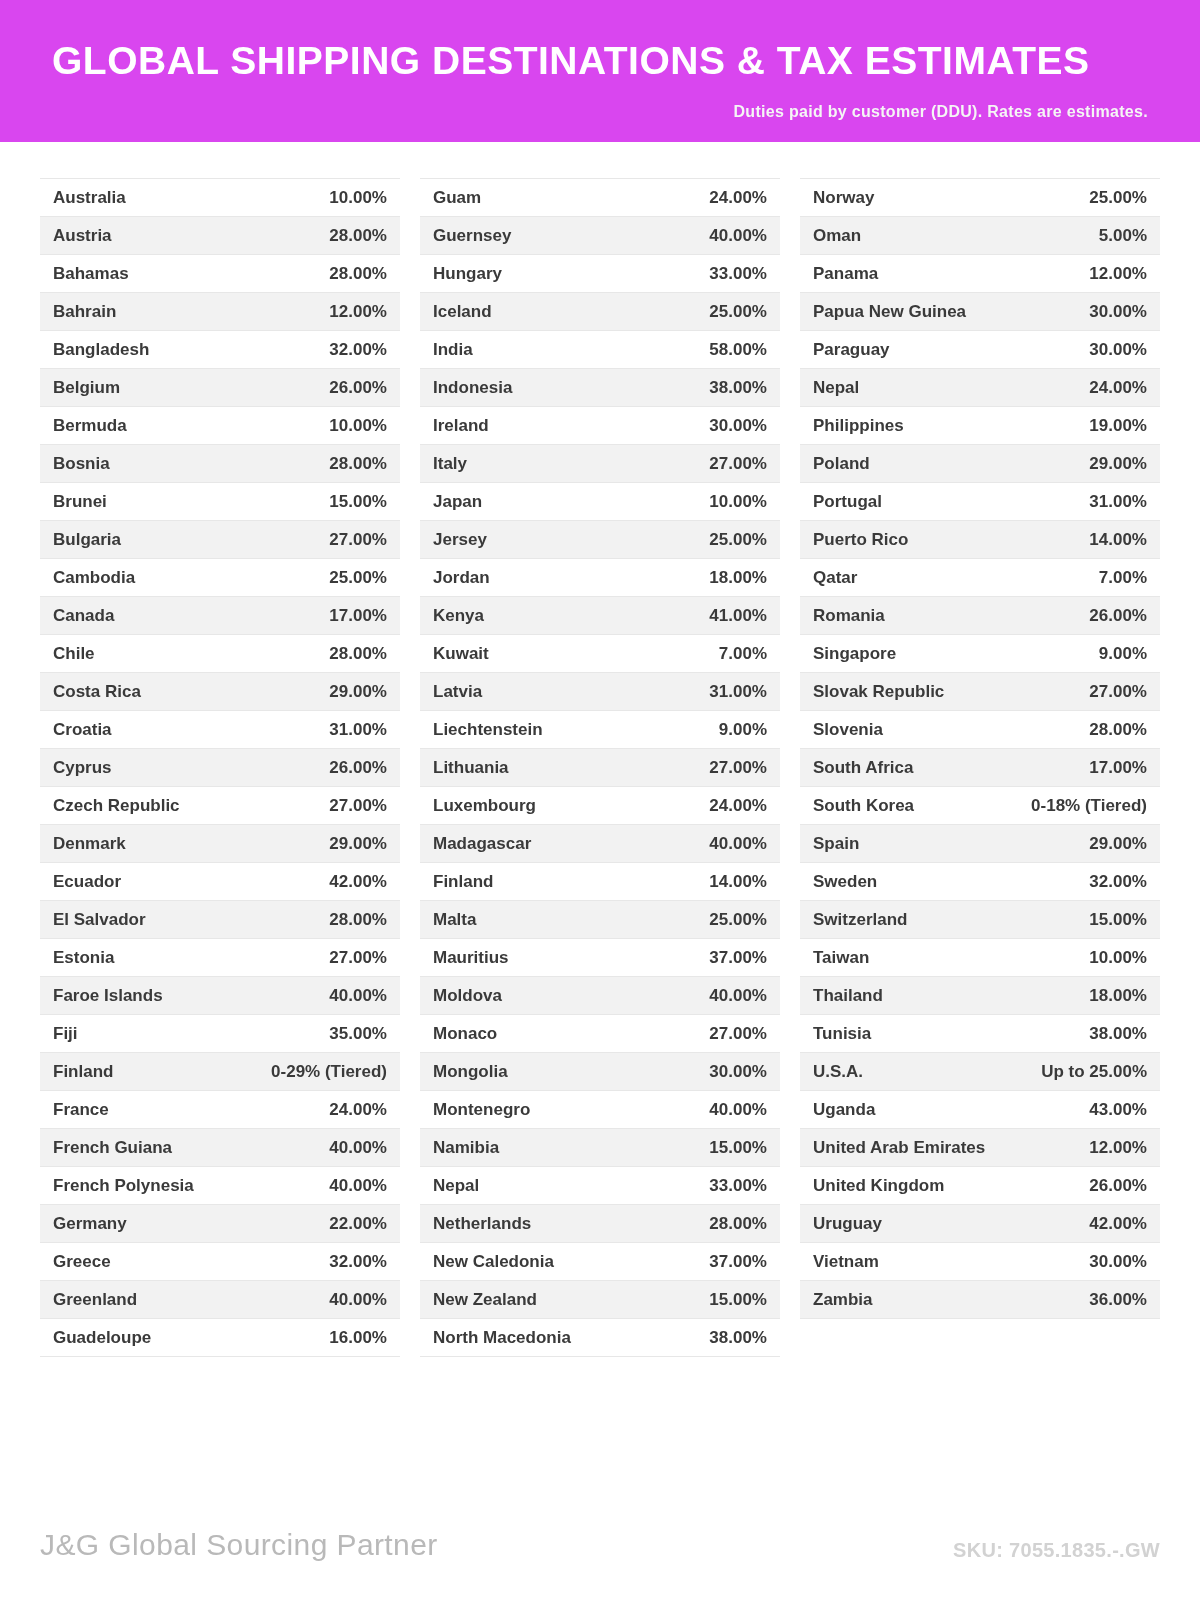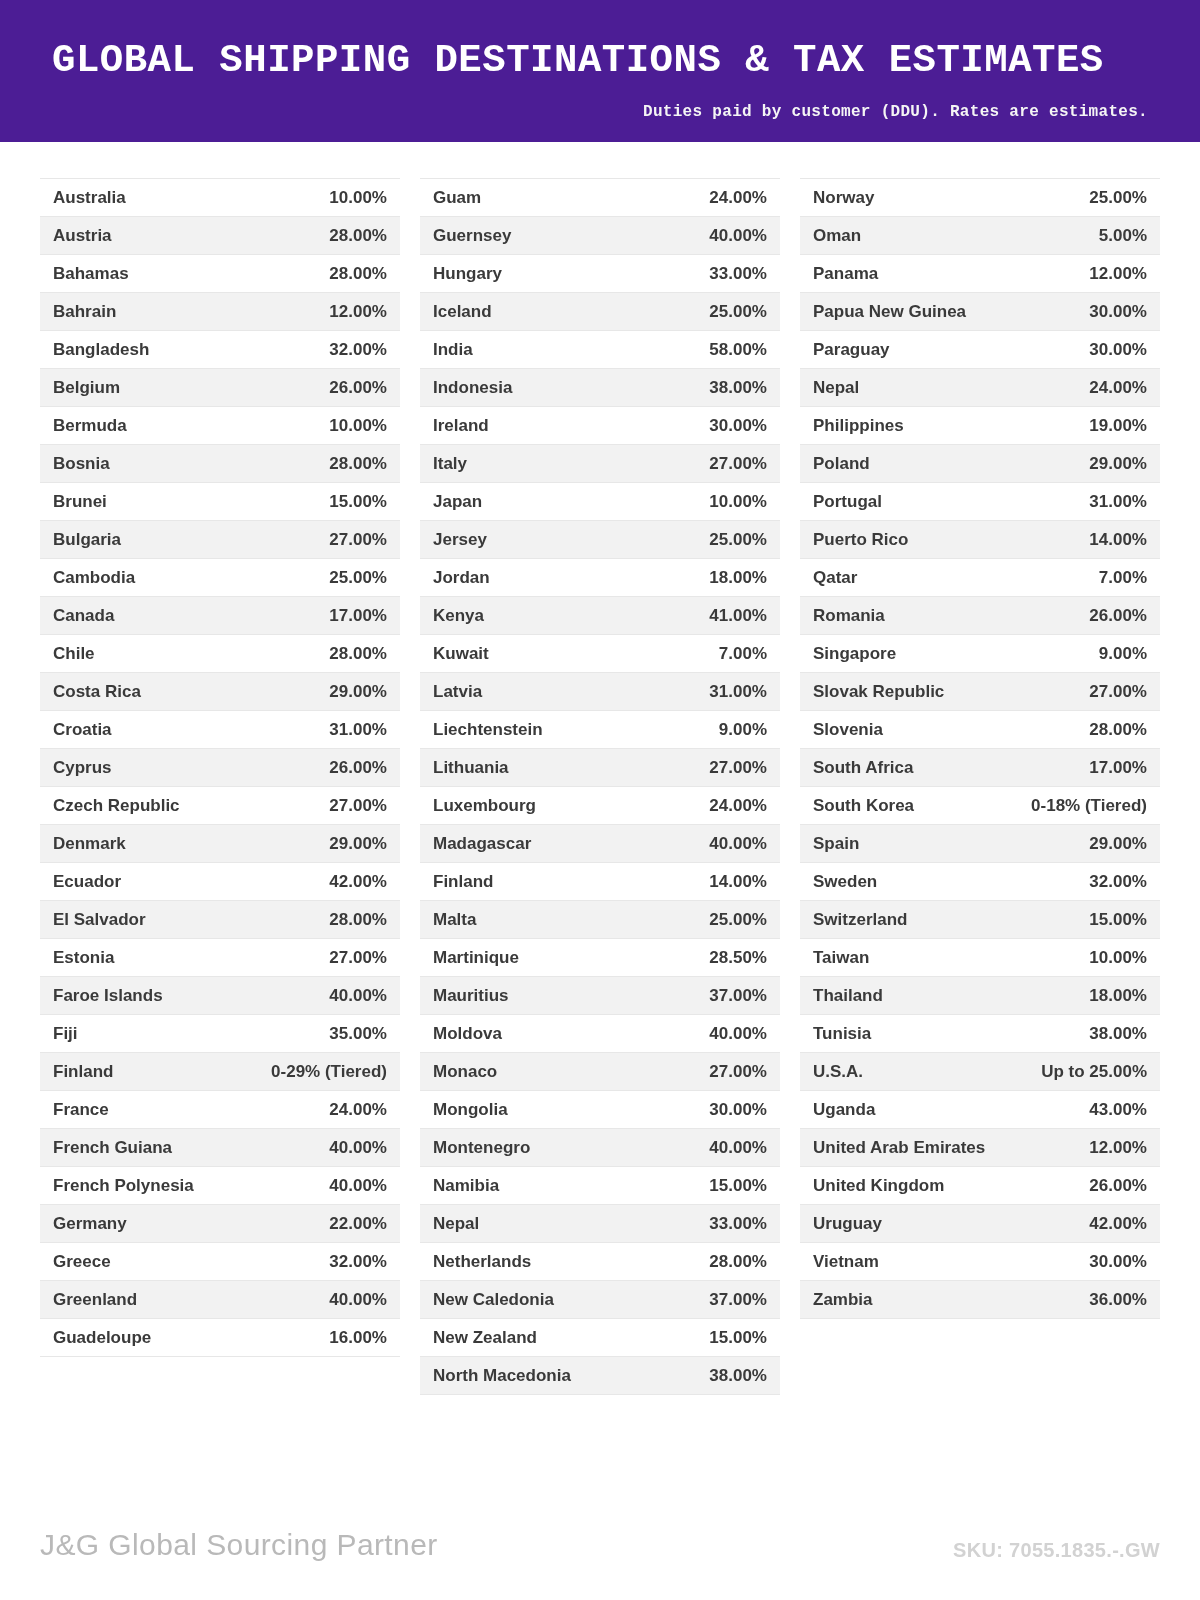--- a/index.html
+++ b/index.html
@@ -6,25 +6,24 @@
   html, body { width: 1200px; }
   body {
     position: relative;
     width: 1200px;
     height: 1600px;
     background: #ffffff;
     font-family: "Liberation Sans", sans-serif;
     overflow: hidden;
   }
   .header {
-    background: #4c1d95;
+    background: #d946ef;
     color: #ffffff;
     padding: 40px 52px 34px 52px;
     height: 142px;
-    font-family: Liberation Mono, monospace;
   }
   .header h1 {
     font-size: 39px;
     font-weight: 800;
     letter-spacing: 0.5px;
     line-height: 1.1;
   }
   .header .subtitle {
     margin-top: 20px;
     font-size: 16px;
@@ -298,24 +297,20 @@
       </div>
       <div class="row">
         <span class="country">Finland</span>
         <span class="rate">14.00%</span>
       </div>
       <div class="row">
         <span class="country">Malta</span>
         <span class="rate">25.00%</span>
       </div>
       <div class="row">
-        <span class="country">Martinique</span>
-        <span class="rate">28.50%</span>
-      </div>
-      <div class="row">
         <span class="country">Mauritius</span>
         <span class="rate">37.00%</span>
       </div>
       <div class="row">
         <span class="country">Moldova</span>
         <span class="rate">40.00%</span>
       </div>
       <div class="row">
         <span class="country">Monaco</span>
         <span class="rate">27.00%</span>

